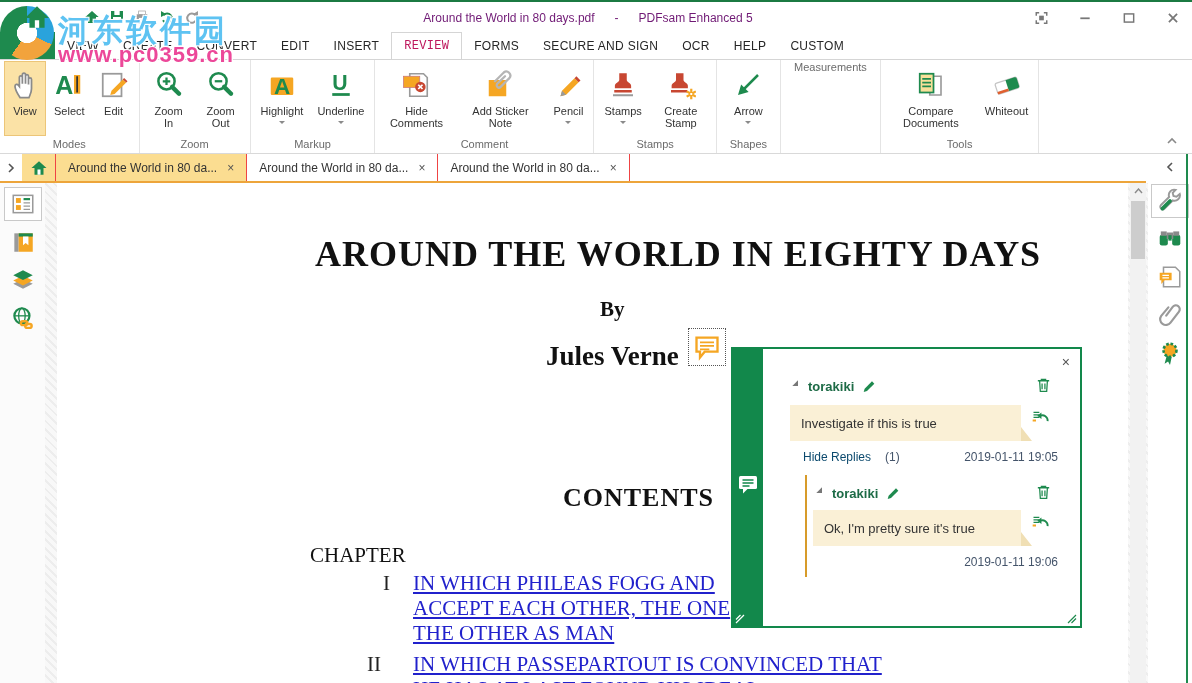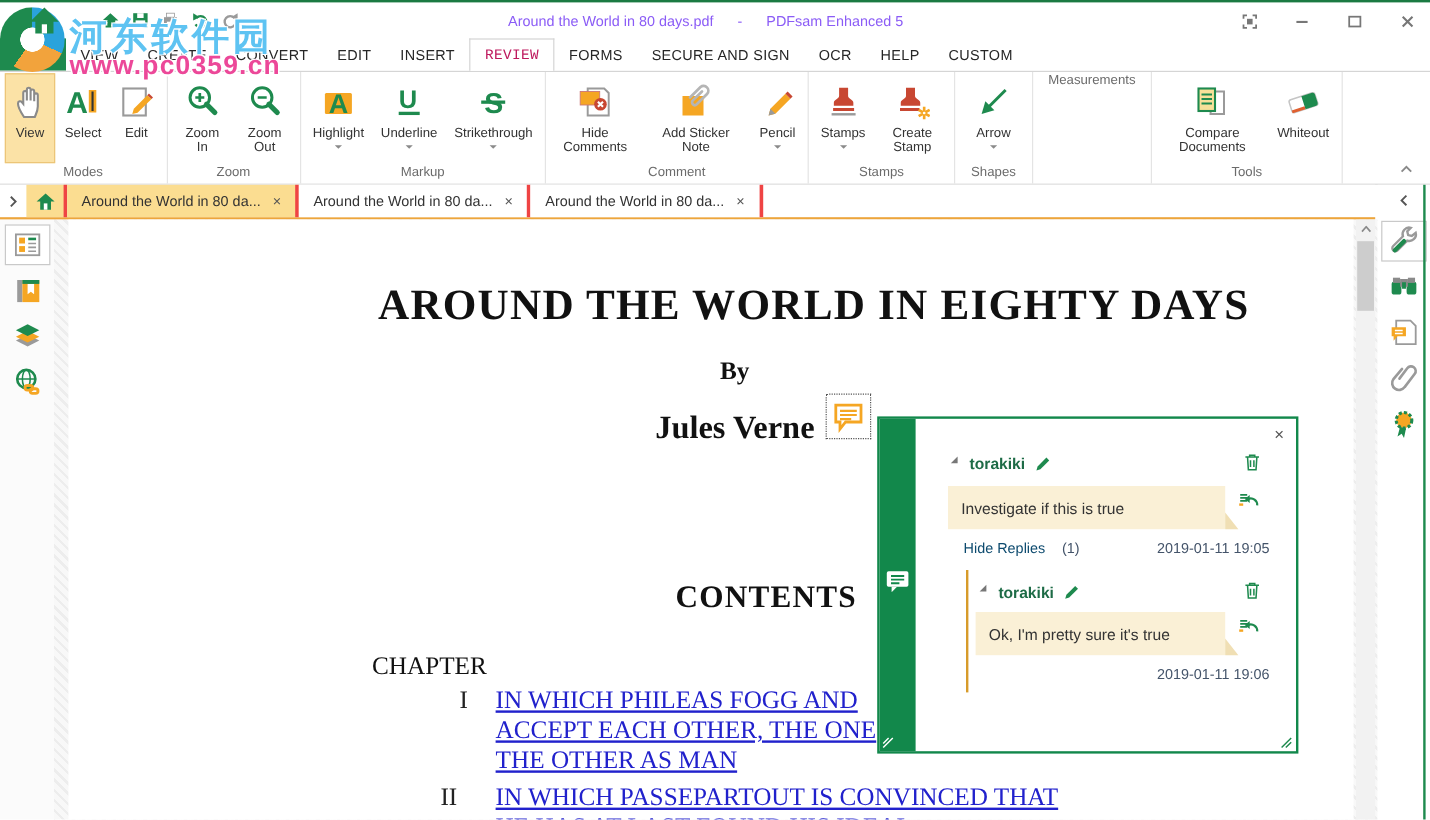--- a/index.html
+++ b/index.html
@@ -4,21 +4,21 @@
 <style>
   * { margin:0; padding:0; box-sizing:border-box; }
   html,body { width:1192px; height:683px; overflow:hidden; }
   body { font-family:"Liberation Sans", sans-serif; background:#fff; position:relative; border-top:2px solid #1b7a42; }
   .abs { position:absolute; }
   svg { display:block; }
 
   
   #titlebar { position:absolute; top:2px; left:0; width:1192px; height:28px; background:#fff; }
   #qat { position:absolute; left:84px; top:5px; display:flex; gap:9px; align-items:center; }
-  #win-title { position:absolute; left:0; right:16px; top:7px; text-align:center; font-size:12px; color:#8b5cf6; }
+  #win-title { position:absolute; left:0; right:16px; top:7px; text-align:center; font-size:12px; color:#701a75; }
   #win-title span { margin:0 10px; }
   #win-controls { position:absolute; right:8px; top:4px; display:flex; gap:22px; align-items:center; }
   .wc { width:22px; height:20px; display:flex; align-items:center; justify-content:center; }
 
   
   #menubar { position:absolute; top:30px; left:0; width:1192px; height:27px; display:flex; align-items:stretch; background:#fff; }
   #file-btn { width:55px; background:#1e8a4e; color:#fff; font-size:12px; display:flex; align-items:center; justify-content:center; letter-spacing:.5px; }
   .mtab { padding:0 12px; font-size:12px; color:#262626; display:flex; align-items:center; letter-spacing:.3px; }
   .mtab.active { background:#fff; border:1px solid #d5d5d5; border-bottom:none; color:#be185d; position:relative; z-index:3;font-family:Liberation Mono, monospace; }
 
@@ -30,21 +30,21 @@
   .rbtn { display:flex; flex-direction:column; align-items:center; padding:5px 5px 0; margin:1px; font-size:11px; color:#333; text-align:center; line-height:12px; border:1px solid transparent; }
   .rbtn .ic { height:36px; display:flex; align-items:center; justify-content:center; }
   .rbtn .lbl { margin-top:2px; }
   .rbtn.active { background:#fbe2a6; border:1px solid #ecc578; }
   .dd { width:0; height:0; border:3.5px solid transparent; border-top-color:#8a8a8a; margin:4px auto 0; }
   #ribbon-collapse { position:absolute; right:14px; bottom:8px; }
 
   
   #tabbar { position:absolute; top:152px; left:0; width:1146px; height:29px; background:#fff; border-bottom:2px solid #eda53b; display:flex; align-items:stretch; }
   #panel-expand { width:22px; display:flex; align-items:center; justify-content:center; }
-  .dtab { display:flex; align-items:center; gap:10px; padding:0 12px; font-size:12px; color:#333; border-right:3px solid #ef4444; background:#fff; }
+  .dtab { display:flex; align-items:center; gap:10px; padding:0 12px; font-size:12px; color:#333; border-right:1px solid #ef4444; background:#fff; }
   .dtab.active { background:#fbdd91; }
   .dtab .x { color:#555; font-size:12px; line-height:1; }
   #home-tab { width:34px; justify-content:center; padding:0; }
 
   
   #canvas { position:absolute; top:181px; left:45px; width:1103px; height:502px;
             background:repeating-linear-gradient(45deg,#ededed 0 2px,#f8f8f8 2px 6px); }
   #page { position:absolute; top:181px; left:57px; width:1071px; height:502px; background:#fff; font-family:"Liberation Serif", serif; color:#111; }
 
   #left-rail { position:absolute; top:181px; left:0; width:45px; height:502px; background:#fbfbfb; }
@@ -243,30 +243,20 @@
       <div class="rbtn">
         <span class="ic">
             <svg width="30" height="30" viewBox="0 0 24 24">
               <text x="5" y="16" font-size="17" font-weight="bold" fill="#1e8a4e" font-family="Liberation Sans,sans-serif">U</text>
               <rect x="5" y="18.5" width="14" height="2.2" fill="#1e8a4e"></rect>
             </svg>
           </span>
         <span class="lbl">Underline</span>
         <span class="dd"></span>
       </div>
-      <div class="rbtn">
-        <span class="ic">
-            <svg width="30" height="30" viewBox="0 0 24 24">
-              <text x="6" y="19" font-size="19" font-weight="bold" fill="#1e8a4e" font-family="Liberation Sans,sans-serif">S</text>
-              <rect x="4" y="11" width="16" height="2.2" fill="#1e8a4e"></rect>
-            </svg>
-          </span>
-        <span class="lbl">Strikethrough</span>
-        <span class="dd"></span>
-      </div>
     </div>
     <div class="grp-label">Markup</div>
   </div>
 
   <div class="grp">
     <div class="grp-btns">
       <div class="rbtn">
         <span class="ic">
             <svg width="30" height="30" viewBox="0 0 24 24">
               <path d="M7 3 h11 l3 3 v15 H7 z" fill="#fff" stroke="#9a9a9a" stroke-width="1.3"></path>

